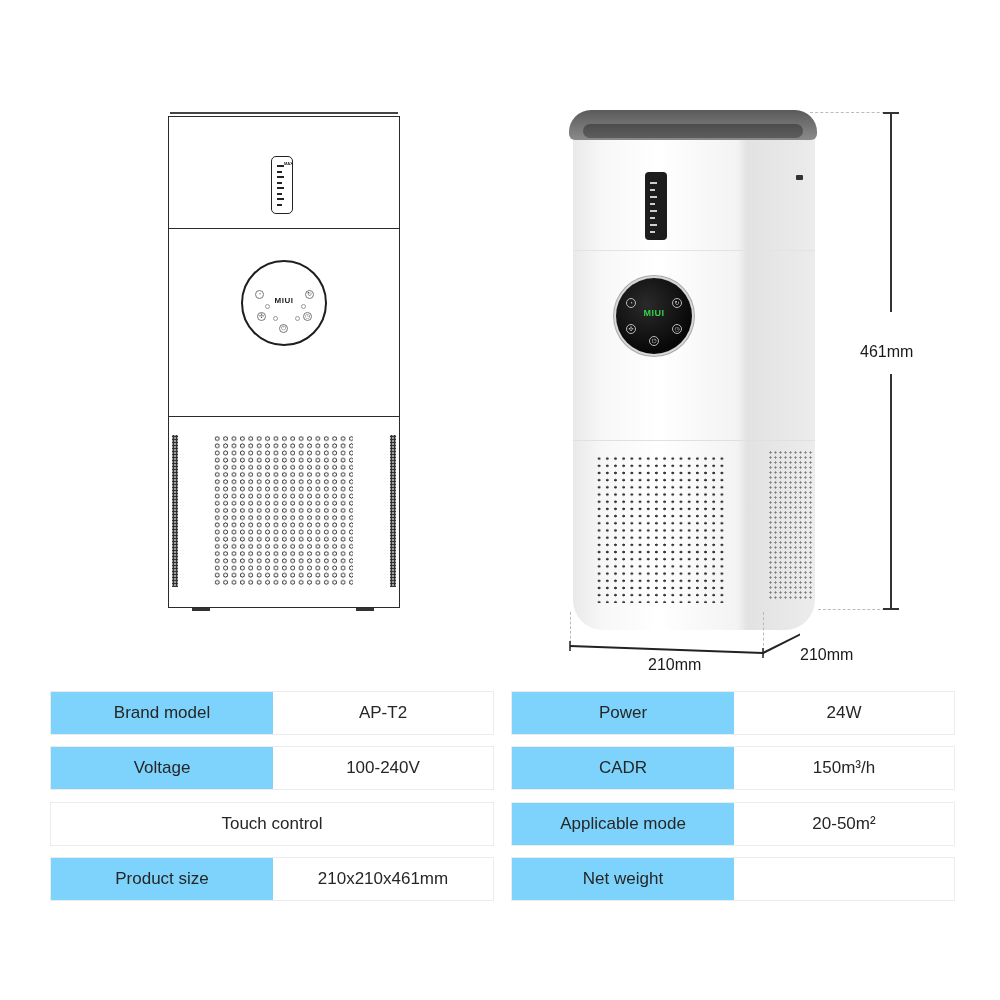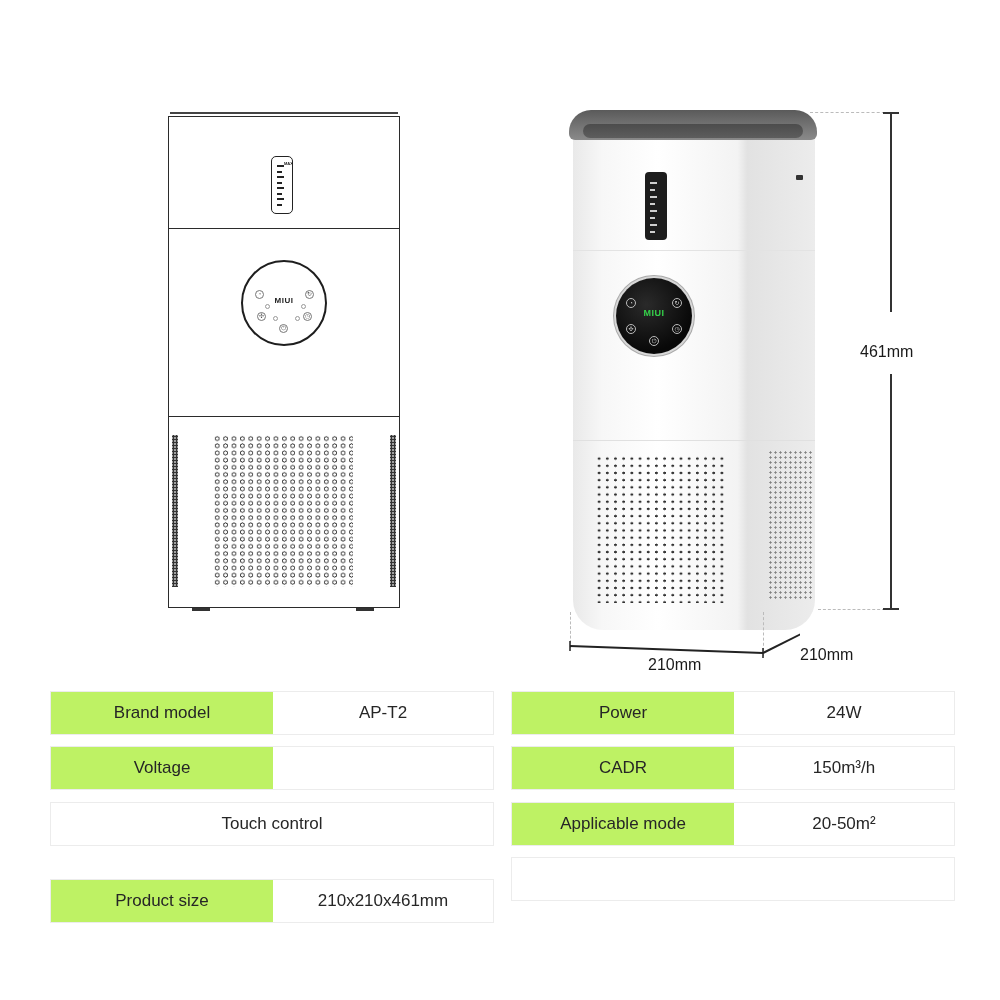--- a/index.html
+++ b/index.html
@@ -53,21 +53,21 @@
   .dim-v { left:890px; top:112px; width:0; height:498px; }
   .dim-v .line-top { position:absolute; left:0; top:0; width:2px; height:200px; background:#333; }
   .dim-v .line-bot { position:absolute; left:0; top:262px; width:2px; height:236px; background:#333; }
   .dim-v .cap { position:absolute; left:-7px; width:16px; height:2px; background:#333; }
   .dim-label { font-size:16px; color:#1a1a1a; }
   .dash-h { height:0; border-top:1px dashed #bbb; }
   .dash-v { width:0; border-left:1px dashed #bbb; }
 
   
   .spec { position:absolute; width:442px; height:42px; display:flex; box-shadow:0 0 0 1px #ececec; }
-  .spec .k { width:222px; background:#bef264; display:flex; align-items:center; justify-content:center; font-size:17px; color:#262626; }
+  .spec .k { width:222px; background:#7dd3fc; display:flex; align-items:center; justify-content:center; font-size:17px; color:#262626; }
   .spec .v { flex:1; background:#fff; display:flex; align-items:center; justify-content:center; font-size:17px; color:#262626; }
 </style>
 </head>
 <body>
 
 <div class="abs drawing">
   <div class="outline"></div>
   <div class="topcap"></div>
   <div class="div1"></div>
   <div class="div2"></div>
@@ -155,38 +155,40 @@
 <div class="abs dim-label" style="left:648px;top:656px">210mm</div>
 <div class="abs dim-label" style="left:800px;top:646px">210mm</div>
 
 <div>
   <div class="spec" style="left:51px;top:692px">
     <div class="k">Brand model</div>
     <div class="v">AP-T2</div>
   </div>
   <div class="spec" style="left:51px;top:747px">
     <div class="k">Voltage</div>
+    <div class="v">100-240V</div>
   </div>
   <div class="spec" style="left:51px;top:803px">
     <div class="v">Touch control</div>
   </div>
-  <div class="spec" style="left:51px;top:880px">
+  <div class="spec" style="left:51px;top:858px">
     <div class="k">Product size</div>
     <div class="v">210x210x461mm</div>
   </div>
 </div>
 
 <div>
   <div class="spec" style="left:512px;top:692px">
     <div class="k">Power</div>
     <div class="v">24W</div>
   </div>
   <div class="spec" style="left:512px;top:747px">
     <div class="k">CADR</div>
     <div class="v">150m³/h</div>
   </div>
   <div class="spec" style="left:512px;top:803px">
     <div class="k">Applicable mode</div>
     <div class="v">20-50m²</div>
   </div>
   <div class="spec" style="left:512px;top:858px">
+    <div class="k">Net weight</div>
   </div>
 </div>
 
 </body></html>

